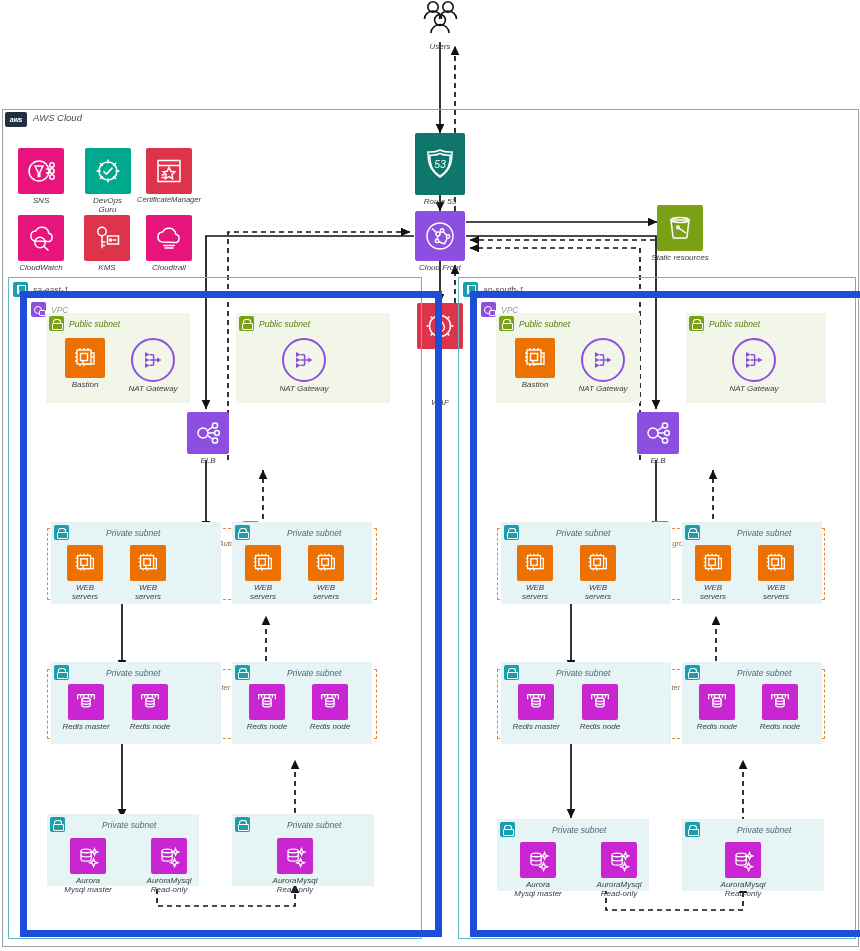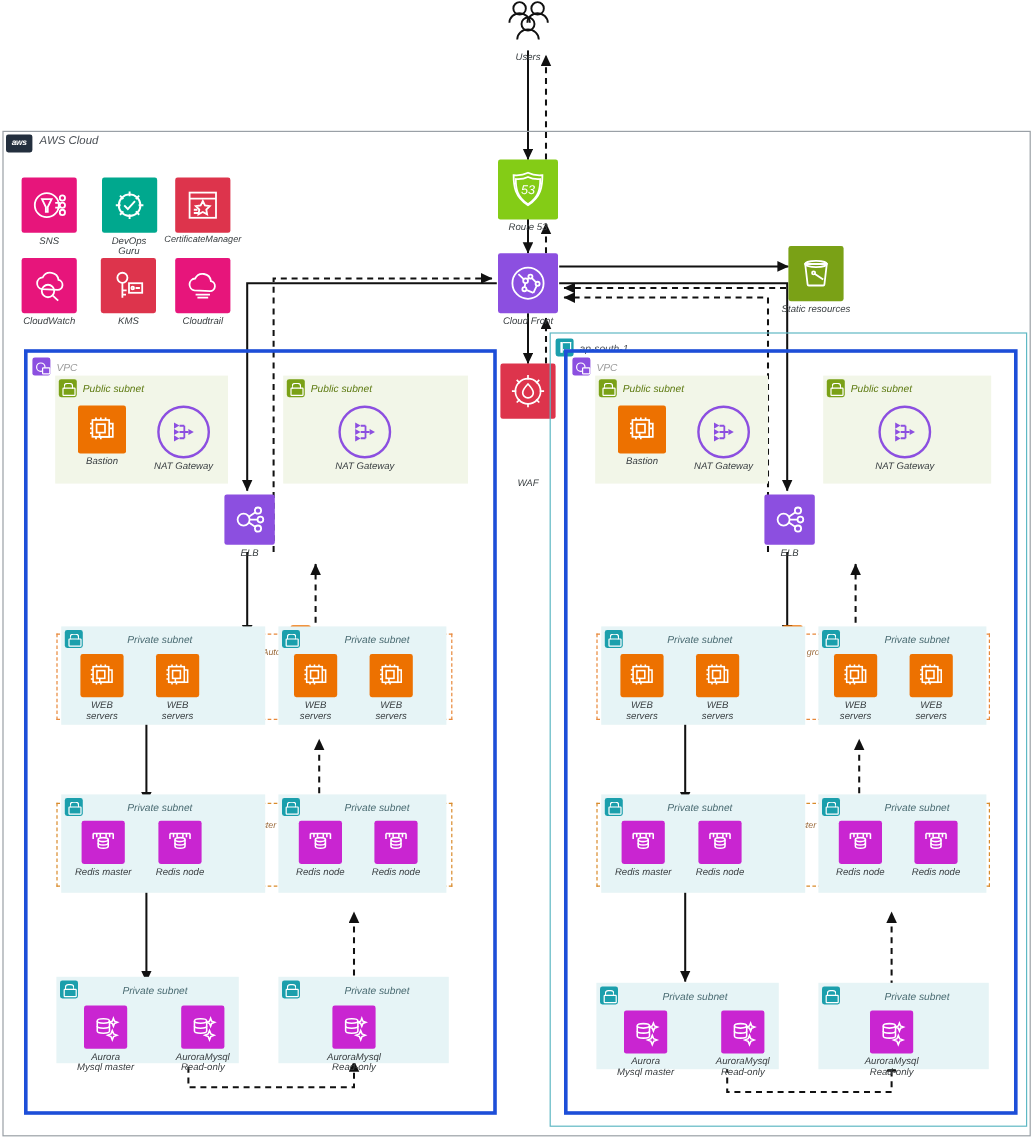--- a/index.html
+++ b/index.html
@@ -15,21 +15,21 @@
   .aws-logo span{color:#fff;font-size:7px;font-weight:bold;letter-spacing:-.3px;font-family:"Liberation Sans",sans-serif;}
   .cloud-tab-label{font-size:9.5px;color:#4a4f55;}
 
   .region{border:1.2px solid #5FB8C4;background:transparent;}
   .region-tab{position:absolute;left:4px;top:4px;display:flex;align-items:center;gap:5px;}
   .region-ico{width:15px;height:15px;background:#1B9FAC;border-radius:2px;position:relative;}
   .region-ico:before{content:"";position:absolute;left:4px;top:3px;width:1.6px;height:9px;background:#fff;}
   .region-ico:after{content:"";position:absolute;left:5.6px;top:3.4px;width:6px;height:4.4px;border:1.3px solid #fff;border-left:none;}
   .region-label{font-size:8.5px;color:#4a4f55;}
 
-  .vpc{border:3px solid #1d4ed8;background:transparent;}
+  .vpc{border:7px solid #1d4ed8;background:transparent;padding-left:20px;}
   .vpc-tab{position:absolute;left:4px;top:4px;display:flex;align-items:center;gap:5px;}
   .vpc-ico{width:15px;height:15px;background:#8C4FE0;border-radius:2px;position:relative;}
   .vpc-ico:before{content:"";position:absolute;left:3px;top:4px;width:6px;height:6px;border:1.4px solid #fff;border-radius:50%;}
   .vpc-ico:after{content:"";position:absolute;left:8px;top:7.5px;width:4.5px;height:4.5px;border:1.3px solid #fff;border-radius:1px;background:#8C4FE0;}
   .vpc-label{font-size:8.5px;color:#9a9a9a;}
 
   .pubnet{background:#F2F6E8;}
   .privnet{background:#E6F4F6;}
   .subnet-tab{position:absolute;left:3px;top:3px;display:flex;align-items:center;gap:5px;}
   .lock{width:15px;height:15px;border-radius:2px;position:relative;}
@@ -220,21 +220,21 @@
           <g fill="none" stroke="#fff" stroke-width="1.5">
         <path d="M9 20 a5 5 0 0 1 .6 -9.9 a7 7 0 0 1 13.2 2.2 a4.2 4.2 0 0 1 -.8 8.3 z"></path>
         <path d="M10 23.5 h12 M11.5 26 h9"></path>
           </g>
         </svg>
     </div>
     <div class="nlabel">Cloudtrail</div>
   </div>
 
   <div class="node" style="left:415px;top:133px;width:50px;">
-    <div class="tile" style="width:50px;height:50px;background:#84cc16;justify-content:center;">
+    <div class="tile" style="width:50px;height:62px;background:#0f766e;justify-content:center;">
       <svg width="36" height="36" viewBox="0 0 36 36">
           <g fill="none" stroke="#fff" stroke-width="1.5">
         <path d="M18 4 c4 2 7.5 2.4 12 2 c0 9 -1 18 -12 25 C7 24 6 15 6 6 c4.5 .4 8 0 12 -2 z"></path>
         <path d="M18 7.5 c3.4 1.7 6.4 2 10.2 1.7 c0 7.6 -.8 15 -10.2 21 C8.6 24.2 7.8 16.8 7.8 9.2 c3.8 .3 6.8 0 10.2 -1.7 z"></path>
           </g>
         <text x="18" y="21.5" fill="#fff" font-size="10.5" font-family="Liberation Sans, sans-serif" text-anchor="middle">53</text>
         </svg>
     </div>
     <div class="nlabel">Route 53</div>
   </div>
@@ -275,20 +275,26 @@
         <path d="M7 8 h18 l-2 17 a1 1 0 0 1 -1 .9 h-12 a1 1 0 0 1 -1 -.9 z"></path>
         <ellipse cx="16" cy="8" rx="9" ry="2.6"></ellipse>
             <path d="M14.5 16 L22 21"></path>
             <circle cx="14" cy="15.4" r="1.3"></circle>
           </g>
         </svg>
     </div>
     <div class="nlabel wide">Static resources</div>
   </div>
 
+  <div class="abs region" style="left:8px;top:277px;width:412px;height:660px;">
+    <div class="region-tab">
+      <div class="region-ico"></div>
+      <div class="region-label">sa-east-1</div>
+    </div>
+  </div>
   <div class="abs vpc" style="left:20px;top:291px;width:388px;height:632px;">
     <div class="vpc-tab">
       <div class="vpc-ico"></div>
       <div class="vpc-label">VPC</div>
     </div>
   </div>
 
   <div class="abs pubnet" style="left:46px;top:313px;width:144px;height:90px;">
     <div class="subnet-tab">
       <div class="lock green"></div>

